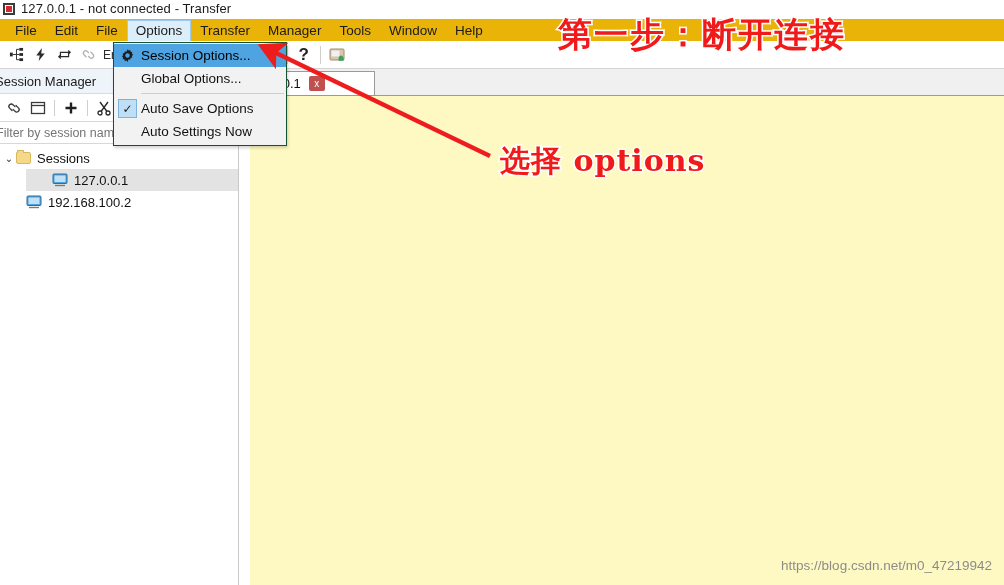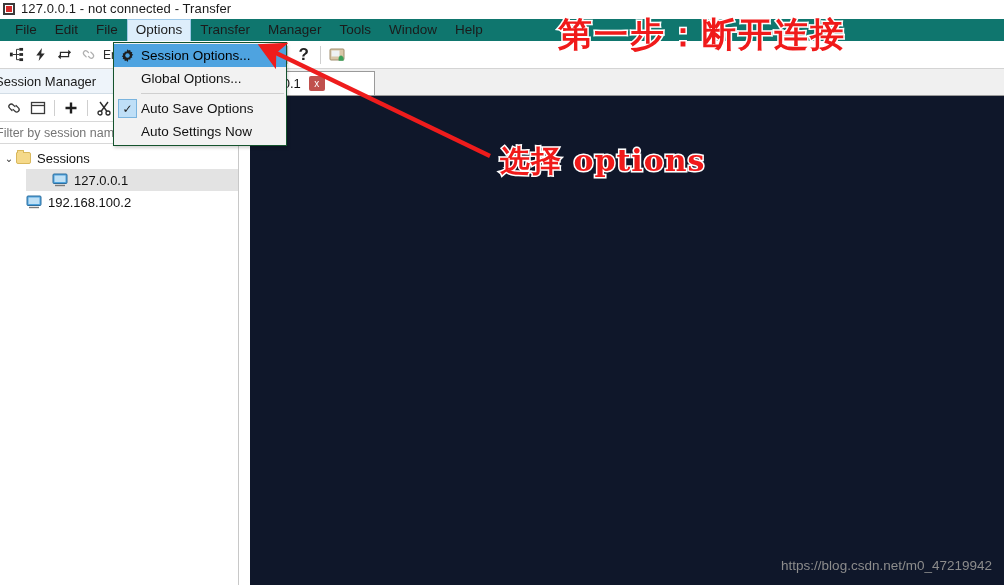--- a/index.html
+++ b/index.html
@@ -25,21 +25,21 @@
   }
   .win-icon i{display:block;width:6px;height:6px;background:#d42a2a;}
   .title-text{
     font-size:13px;color:#1a1a1a;white-space:nowrap;
     position:relative;top:-1px;letter-spacing:.1px;
   }
 
   
   .menubar{
     position:absolute;left:0;top:19px;width:1004px;height:22px;
-    background:#0f766e;display:flex;
+    background:#eab308;display:flex;align-items:center;
     padding-left:6px;box-sizing:border-box;
   }
   .menu-item{
     font-size:13.5px;color:#1b1b1b;padding:3px 9px 3px 9px;
     white-space:nowrap;line-height:15px;cursor:default;
   }
   .menu-item.active{background:#ddeefb;border:1px solid #9ec9e8;border-bottom:none;padding:2px 8px 3px 8px;}
 
   
   .toolbar{
@@ -115,21 +115,21 @@
   }
   .tab-close{
     width:16px;height:15px;background:#c0504d;color:#fff;font-size:10px;
     display:flex;align-items:center;justify-content:center;border-radius:2px;
     font-family:"Liberation Sans",sans-serif;
   }
 
   
   .terminal{
     position:absolute;left:250px;top:96px;width:754px;height:489px;
-    background:#0f172a;overflow:hidden;
+    background:#fef9c3;overflow:hidden;
   }
   .watermark{
     position:absolute;right:12px;bottom:12px;color:#8c8c8c;font-size:13.5px;
     white-space:nowrap;
   }
 
   
   .dropdown{
     position:absolute;left:113px;top:42px;width:174px;
     background:#f2f2f2;border:1px solid #14532d;box-sizing:border-box;

